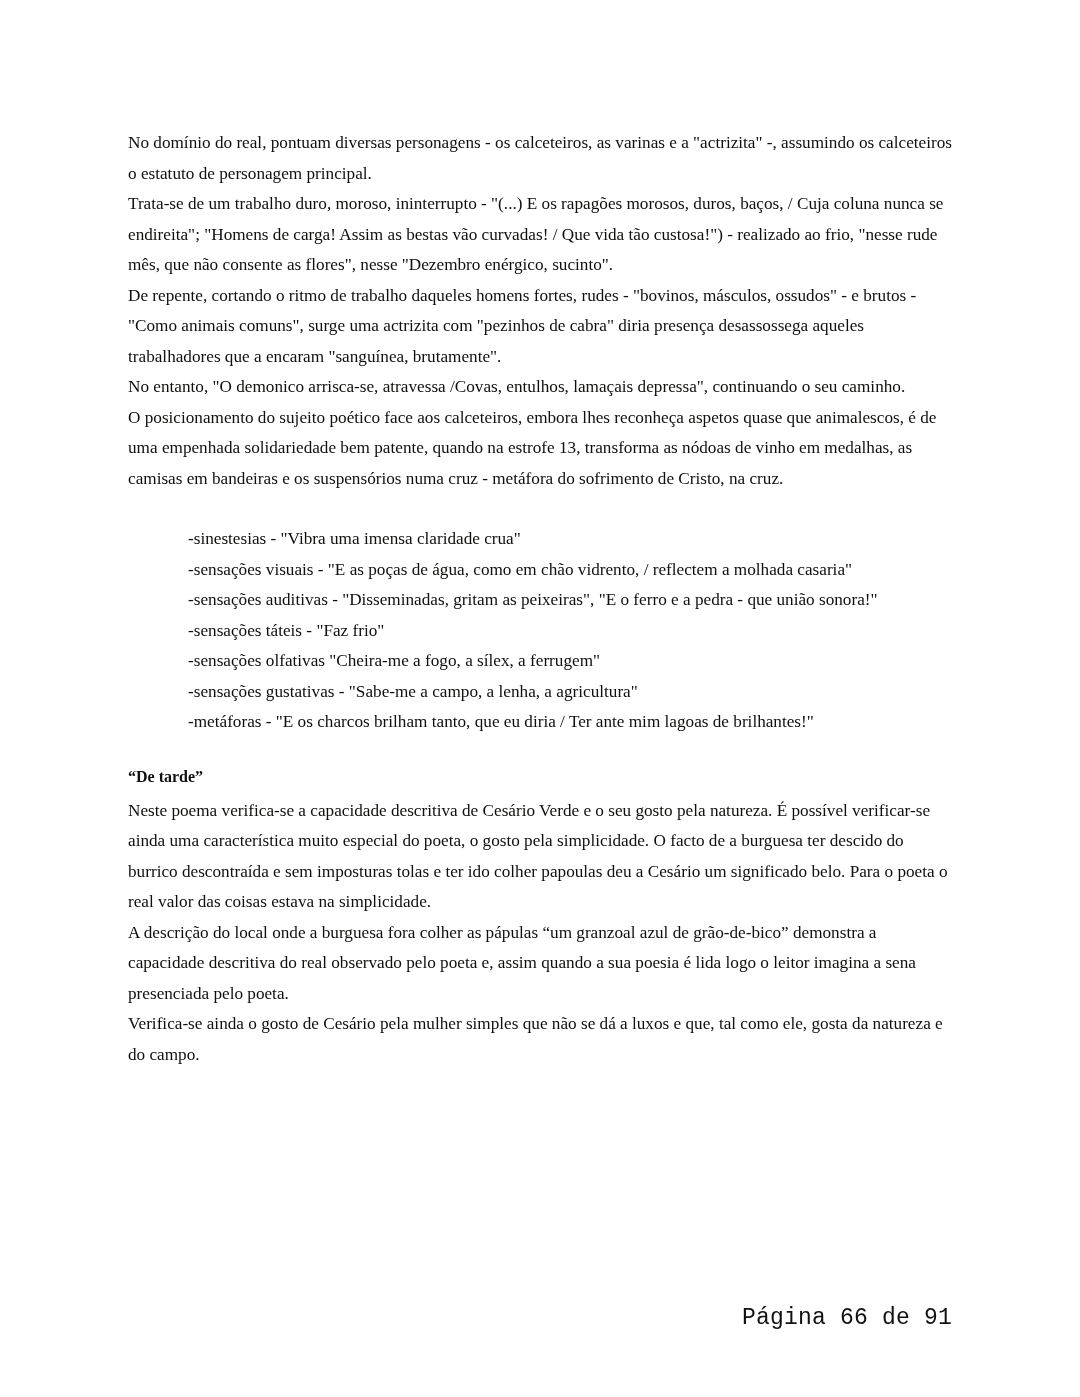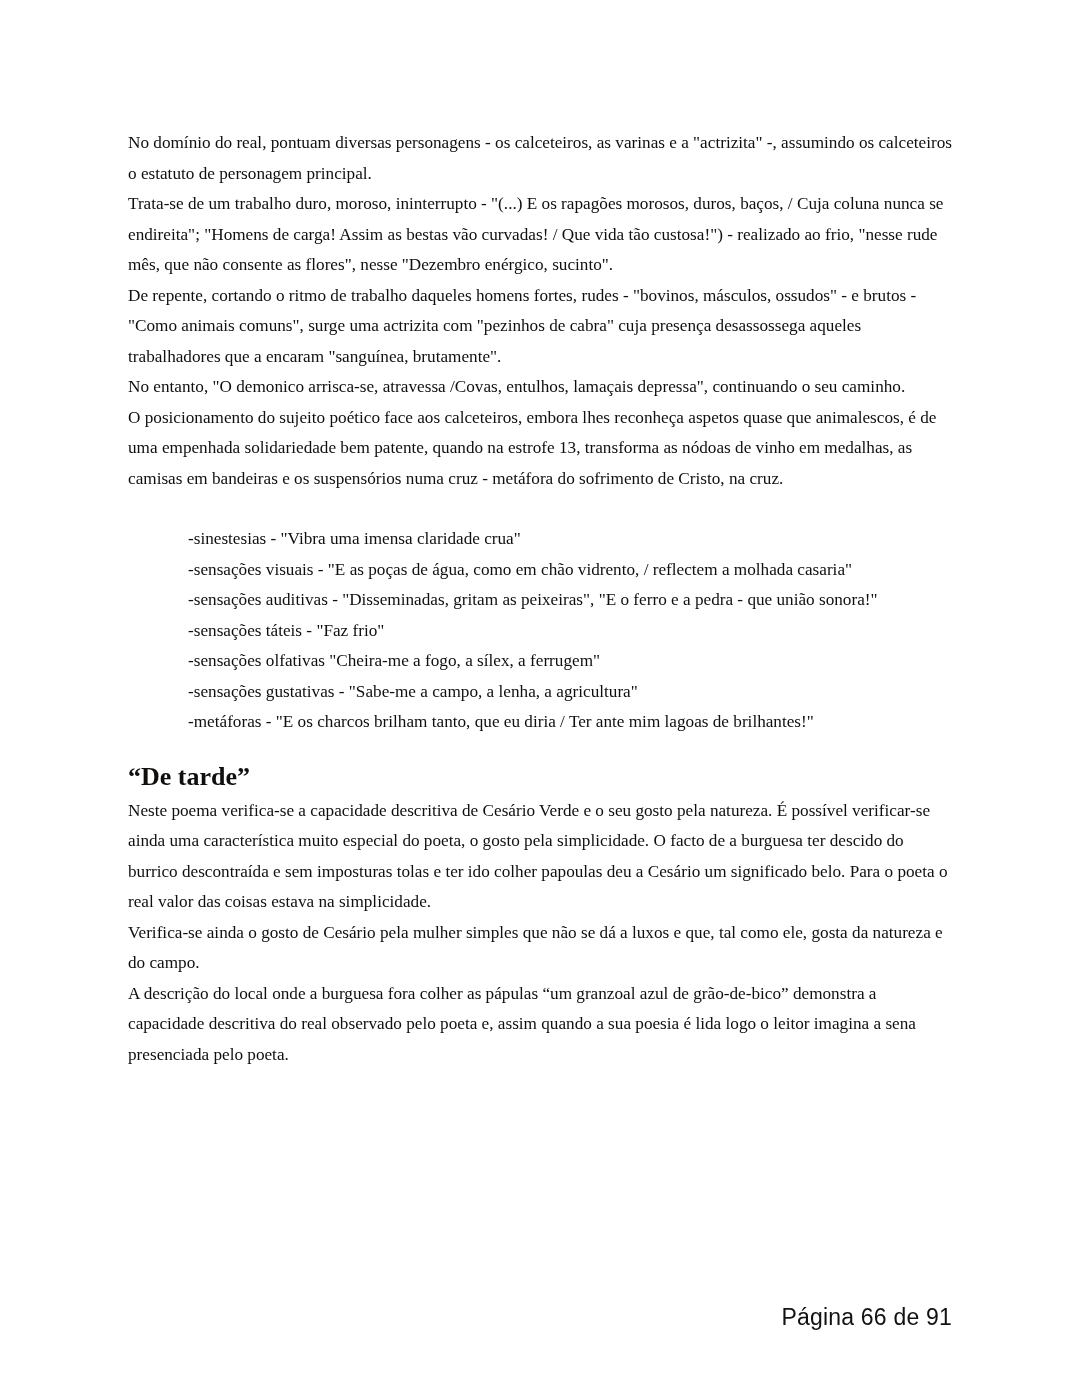--- a/index.html
+++ b/index.html
@@ -39,65 +39,65 @@
     margin: 0;
     padding: 0;
   }
   .list-item {
     margin: 0;
     padding-left: 60px;
     font-size: 17.2px;
     line-height: 30.5px;
   }
   .section-title {
-    font-size: 26px;
+    font-size: 16px;
     line-height: 34px;
     margin: 22px 0 2px 0;
     color: #100f0d;
     font-family: "Liberation Serif", serif;
   }
   .footer {
     position: absolute;
     right: 128px;
     bottom: 66px;
-    font-family: Liberation Sans, sans-serif;
+    font-family: Liberation Mono, monospace;
     font-size: 23px;
     color: #111111;
     letter-spacing: 0.2px;
   }
 </style>
 </head>
 <body>
 
 <div class="page">
 
   <div class="body-text">
 
     <p class="para">No domínio do real, pontuam diversas personagens - os calceteiros, as varinas e a "actrizita" -, assumindo os calceteiros o estatuto de personagem principal.</p>
     <p class="para">Trata-se de um trabalho duro, moroso, ininterrupto - "(...) E os rapagões morosos, duros, baços, / Cuja coluna nunca se endireita"; "Homens de carga! Assim as bestas vão curvadas! / Que vida tão custosa!") - realizado ao frio, "nesse rude mês, que não consente as flores", nesse "Dezembro enérgico, sucinto".</p>
-    <p class="para">De repente, cortando o ritmo de trabalho daqueles homens fortes, rudes - "bovinos, másculos, ossudos" - e brutos - "Como animais comuns", surge uma actrizita com "pezinhos de cabra" cuja presença desassossega aqueles trabalhadores que a encaram "sanguínea, brutamente".</p>
+    <p class="para">De repente, cortando o ritmo de trabalho daqueles homens fortes, rudes - "bovinos, másculos, ossudos" - e brutos - "Como animais comuns", surge uma actrizita com "pezinhos de cabra" diria presença desassossega aqueles trabalhadores que a encaram "sanguínea, brutamente".</p>
     <p class="para">No entanto, "O demonico arrisca-se, atravessa /Covas, entulhos, lamaçais depressa", continuando o seu caminho.</p>
     <p class="para">O posicionamento do sujeito poético face aos calceteiros, embora lhes reconheça aspetos quase que animalescos, é de uma empenhada solidariedade bem patente, quando na estrofe 13, transforma as nódoas de vinho em medalhas, as camisas em bandeiras e os suspensórios numa cruz - metáfora do sofrimento de Cristo, na cruz.</p>
 
     <div class="gap"></div>
 
 
     <div class="list-block">
       <p class="list-item">-sinestesias - "Vibra uma imensa claridade crua"</p>
       <p class="list-item">-sensações visuais - "E as poças de água, como em chão vidrento, / reflectem a molhada casaria"</p>
       <p class="list-item">-sensações auditivas - "Disseminadas, gritam as peixeiras", "E o ferro e a pedra - que união sonora!"</p>
       <p class="list-item">-sensações táteis - "Faz frio"</p>
       <p class="list-item">-sensações olfativas "Cheira-me a fogo, a sílex, a ferrugem"</p>
       <p class="list-item">-sensações gustativas - "Sabe-me a campo, a lenha, a agricultura"</p>
       <p class="list-item">-metáforas - "E os charcos brilham tanto, que eu diria / Ter ante mim lagoas de brilhantes!"</p>
     </div>
 
     <h2 class="section-title">“De tarde”</h2>
 
     <p class="para">Neste poema verifica-se a capacidade descritiva de Cesário Verde e o seu gosto pela natureza. É possível verificar-se ainda uma característica muito especial do poeta, o gosto pela simplicidade. O facto de a burguesa ter descido do burrico descontraída e sem imposturas tolas e ter ido colher papoulas deu a Cesário um significado belo. Para o poeta o real valor das coisas estava na simplicidade.</p>
+    <p class="para">A descrição do local onde a burguesa fora colher as pápulas “um granzoal azul de grão-de-bico” demonstra a capacidade descritiva do real observado pelo poeta e, assim quando a sua poesia é lida logo o leitor imagina a sena presenciada pelo poeta.</p>
     <p class="para">Verifica-se ainda o gosto de Cesário pela mulher simples que não se dá a luxos e que, tal como ele, gosta da natureza e do campo.</p>
-    <p class="para">A descrição do local onde a burguesa fora colher as pápulas “um granzoal azul de grão-de-bico” demonstra a capacidade descritiva do real observado pelo poeta e, assim quando a sua poesia é lida logo o leitor imagina a sena presenciada pelo poeta.</p>
 
   </div>
 
 </div>
 
 <div class="footer">Página 66 de 91</div>
 
 </body></html>

